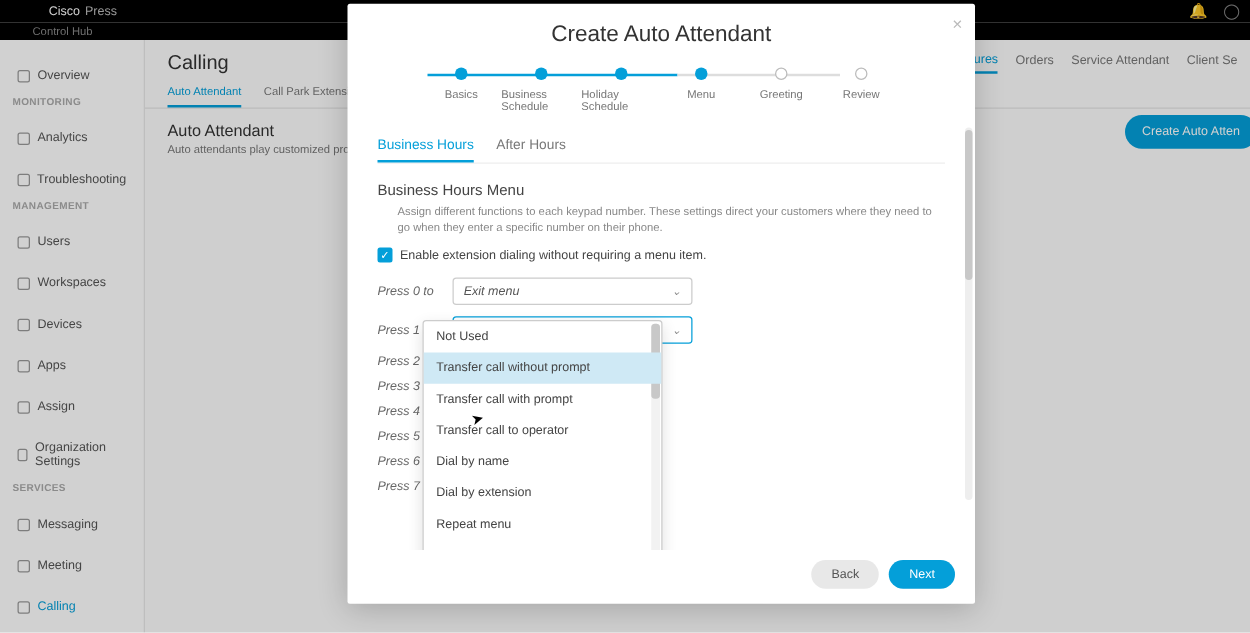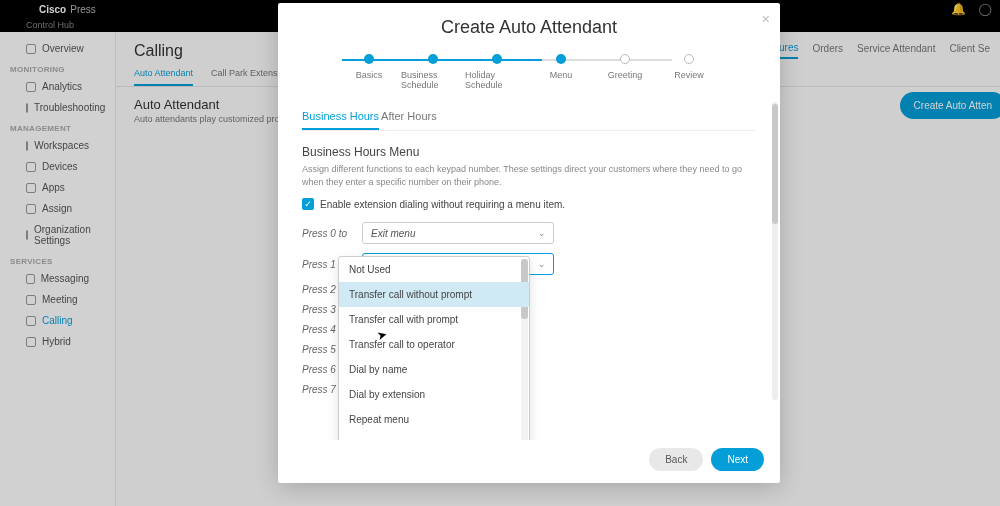--- a/index.html
+++ b/index.html
@@ -1,26 +1,26 @@
 <!DOCTYPE html>
 <html><head>
 <meta charset="utf-8">
 <style>
   * { box-sizing: border-box; margin: 0; padding: 0; font-family: -apple-system, BlinkMacSystemFont, "Segoe UI", Arial, sans-serif; }
   html, body { width: 1000px; height: 506px; overflow: hidden; background: #f7f7f7; }
   .topbar { height: 18px; background: #000; color: #ccc; display: flex; align-items: center; font-size: 10px; padding: 0 8px; }
-  .brand { font-weight: bold; color: #fff; margin-right: 4px; padding-left: 31px; }
+  .brand { font-weight: normal; color: #fff; margin-right: 4px; padding-left: 31px; }
   .brand-sub { color: #bbb; }
   .cust-select { position: absolute; left: 50%; transform: translateX(-50%); display: flex; align-items: center; color: #aaa; font-size: 10px; }
   .cust-select .chev { margin-left: 80px; font-size: 10px; }
   .topbar-right { margin-left: auto; display: flex; gap: 12px; color: #888; font-size: 12px; }
   .ctrlhub { position:absolute; top:18px; left:0; right:0; height:14px; background:#000; color:#888; font-size:9px; padding-left:26px; display:flex; align-items:center;}
   .app { position: absolute; top: 32px; left: 0; right: 0; bottom: 0; display: flex; }
   .sidebar { width: 116px; background: #fff; border-right: 1px solid #e8e8e8; padding-top: 6px; font-size: 10px; color: #555; }
-  .side-item { display: flex; align-items: center; gap: 6px; padding: 5px 26px; cursor: pointer; }
+  .side-item { display: flex; align-items: center; gap: 6px; padding: 5px 14px; cursor: pointer; margin-top: 12px; }
   .side-item .sico { width: 10px; height: 10px; border: 1px solid #999; border-radius: 2px; display:inline-block;}
   .side-item.active { color: #049fd9; }
   .side-group { padding: 6px 10px 2px; font-size: 8px; color: #aaa; font-weight: bold; letter-spacing: .3px; }
   .main { flex: 1; position: relative; background: #fdfdfd; }
   .page-header { padding: 10px 18px 4px; font-size: 16px; color: #333; }
   .sub-tabs { display: flex; gap: 18px; padding: 4px 18px 0; font-size: 9px; border-bottom: 1px solid #e5e5e5;}
   .sub-tabs .st { padding-bottom: 6px; color: #777; cursor: pointer;}
   .sub-tabs .st.active { color: #049fd9; border-bottom: 2px solid #049fd9; }
   .section-title { padding: 10px 18px 0; font-size: 13px; color: #333; }
   .section-desc { padding: 2px 18px 0; font-size: 9px; color: #777; }
@@ -32,25 +32,25 @@
   .modal { position: absolute; left: 278px; top: 3px; width: 502px; height: 480px; background: #fff; border-radius: 2px; z-index: 10; box-shadow: 0 4px 24px rgba(0,0,0,.2); display:flex; flex-direction:column;}
   .modal-close { position: absolute; right: 10px; top: 8px; color: #bbb; font-size: 14px; cursor: pointer; }
   .modal-title { text-align: center; font-size: 18px; color: #333; padding: 14px 0 16px; font-weight: 400;}
   .stepper { display: flex; justify-content: center; align-items: flex-start; gap: 0; padding: 0 28px 10px; position: relative;}
   .step { display: flex; flex-direction: column; align-items: center; width: 64px; font-size: 9px; color: #777; }
   .step .dot { width: 10px; height: 10px; border-radius: 50%; background: #049fd9; margin-bottom: 6px; position: relative; z-index:2;}
   .step.pending .dot { background: #fff; border: 1px solid #bbb; }
   .stepper .line { position: absolute; top: 5px; height: 2px; background: #049fd9; z-index:1;}
   .stepper .line.grey { background: #ddd; }
   .modal-body { padding: 10px 24px 0; flex:1; overflow:hidden; position:relative;}
-  .body-tabs { display: flex; gap: 2px; font-size: 11px; border-bottom: 1px solid #eee; margin-bottom: 14px;}
+  .body-tabs { display: flex; gap: 18px; font-size: 11px; border-bottom: 1px solid #eee; margin-bottom: 14px;}
   .body-tabs .bt { padding-bottom: 6px; color: #777; cursor:pointer;}
   .body-tabs .bt.active { color: #049fd9; border-bottom: 2px solid #049fd9; }
   .menu-title { font-size: 12px; color: #444; margin-bottom: 4px;}
-  .menu-desc { font-size: 9px; color: #888; line-height: 1.4; margin-bottom: 10px;}
+  .menu-desc { font-size: 9px; color: #888; line-height: 1.4; margin-bottom: 10px; margin-left: 16px;}
   .checkbox-row { display:flex; align-items:center; gap:6px; font-size:10px; color:#444; margin-bottom:12px;}
   .checkbox-row .cb { width:12px; height:12px; background:#049fd9; border-radius:2px; display:flex; align-items:center; justify-content:center; color:#fff; font-size:9px;}
   .keypad-row { display:flex; align-items:center; gap:10px; margin-bottom:9px; font-size:10px; color:#666;font-style:italic;}
   .keypad-row .lbl { width: 50px; }
   .select-box { width: 192px; height: 22px; border: 1px solid #ccc; border-radius: 3px; display:flex; align-items:center; justify-content:space-between; padding: 0 8px; font-size:10px; color:#555; background:#fff; cursor:pointer;}
   .select-box.open { border-color: #049fd9; }
   .select-box .chev { color:#888; font-size:9px;}
   .dropdown { position:absolute; width:192px; background:#fff; border:1px solid #ccc; border-radius:3px; box-shadow:0 4px 12px rgba(0,0,0,.12); z-index:20;}
   .dropdown .opt { padding: 7px 10px; font-size:10px; color:#444; cursor:pointer; position:relative;}
   .dropdown .opt.hov { background: #cfe9f5; }
@@ -94,20 +94,24 @@
         <span class="sico"></span>
         <span>Analytics</span>
       </div>
     <div class="side-item">
         <span class="sico"></span>
         <span>Troubleshooting</span>
       </div>
     <div class="side-group">MANAGEMENT</div>
     <div class="side-item">
         <span class="sico"></span>
+        <span>Users</span>
+      </div>
+    <div class="side-item">
+        <span class="sico"></span>
         <span>Workspaces</span>
       </div>
     <div class="side-item">
         <span class="sico"></span>
         <span>Devices</span>
       </div>
     <div class="side-item">
         <span class="sico"></span>
         <span>Apps</span>
       </div>

